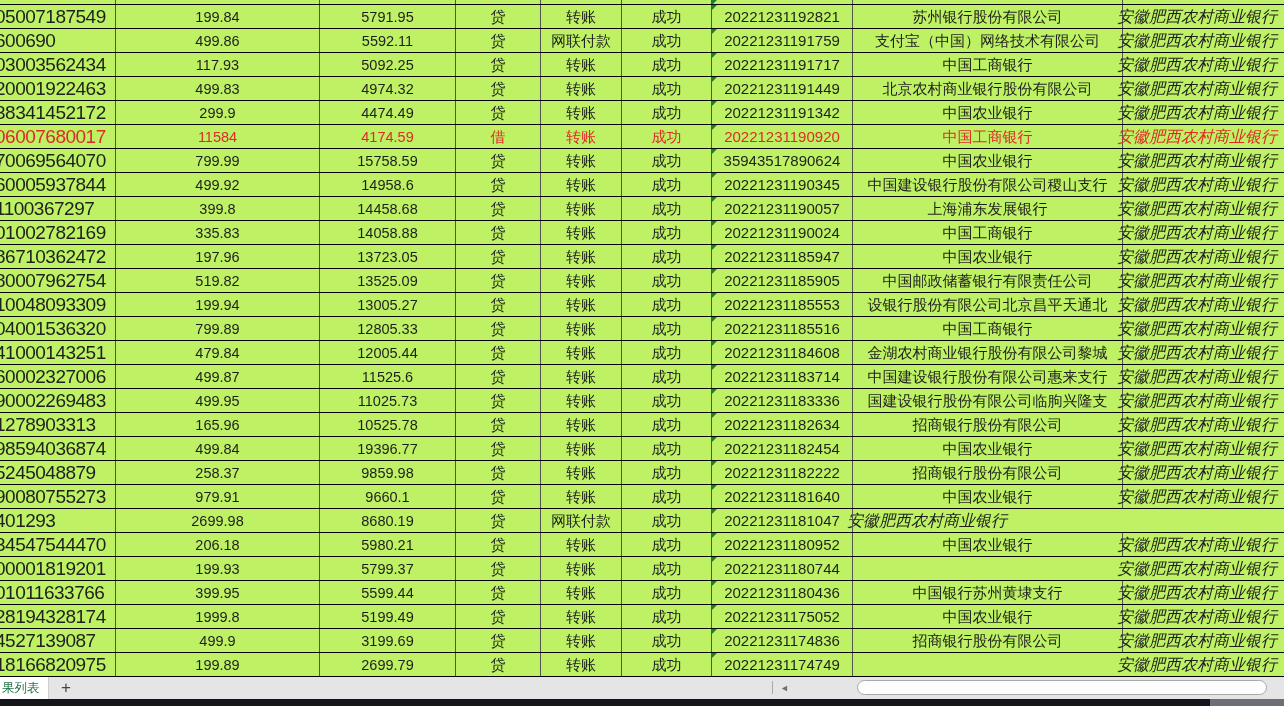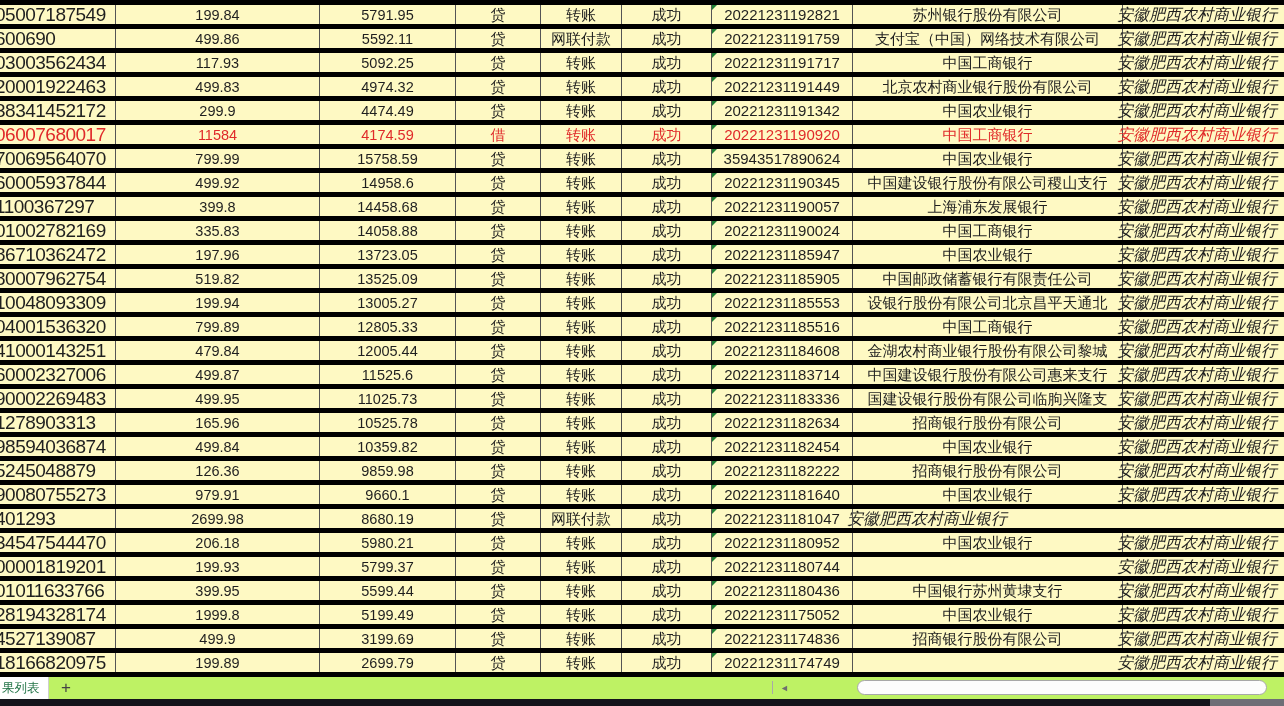--- a/index.html
+++ b/index.html
@@ -1,40 +1,40 @@
 <!DOCTYPE html>
 <html><head>
 <meta charset="utf-8">
 <style>
   * { margin:0; padding:0; box-sizing:border-box; }
   html,body { width:1284px; height:706px; overflow:hidden; background:#fff;
               font-family:"Liberation Sans","DejaVu Sans",sans-serif; color:#1f1f1f; }
   .grid { width:1284px; background:#fff; }
-  .row { display:flex; height:24px; border-bottom:5px solid #000000; background:#fef9c3; }
+  .row { display:flex; height:24px; border-bottom:1px solid #000000; background:#bef264; }
   .row.sliver { height:5px; }
   .cell { height:100%; border-right:1px solid #555; overflow:hidden;
           display:flex; align-items:center; justify-content:center;
           font-size:15px; line-height:22px; white-space:nowrap; }
   .c-acct { width:116px; justify-content:flex-start; font-size:19px; }
   .c-acct span { display:inline-block; margin-left:-5px; letter-spacing:-0.5px; }
   .c-amt  { width:204px; font-size:14.5px; }
   .c-bal  { width:136px; font-size:14.5px; }
   .c-dc   { width:85px; }
   .c-mth  { width:81px; }
   .c-st   { width:90px; }
   .c-ts   { width:141px; font-size:15px; position:relative; }
   .c-bank { width:270px; }
   .c-own  { width:161px; border-right:none; justify-content:flex-start; overflow:visible; font-size:16px; }
   .c-own span { display:inline-block; margin-left:-6px; white-space:nowrap;font-style:italic; }
   .c-bank.noborder { border-right:1px solid transparent; }
   .row.red .cell { color:#e02a2a;text-align:center; }
   .tri { position:absolute; top:0; left:0; width:0; height:0;
          border-top:5px solid #1e7e34; border-right:5px solid transparent; }
   
-  .tabbar { position:relative; height:22px; background:#bef264; border-bottom:none; width:1284px; }
+  .tabbar { position:relative; height:22px; background:#e5e5e5; border-bottom:none; width:1284px; }
   .sheettab { position:absolute; left:0; top:0; height:22px; padding:0 8px 0 2px;
               background:#fff; border-right:1px solid #cfcfcf; display:flex; align-items:center;
               font-size:12.5px; color:#217346; }
   .addtab { position:absolute; left:56px; top:0; height:22px; width:20px; display:flex;
             align-items:center; justify-content:center; font-size:17px; color:#444; font-weight:300; }
   .tabdivider { position:absolute; left:772px; top:4px; width:1px; height:13px; background:#a9a9a9; }
   .scrollarrow { position:absolute; left:780px; top:0; height:22px; display:flex; align-items:center;
                  font-size:9px; color:#6f6f6f; }
   .htrack { position:absolute; left:800px; top:0; width:484px; height:22px; }
   .hthumb { position:absolute; left:57px; top:3px; width:410px; height:15px;
@@ -620,21 +620,21 @@
   </div>
 
   <div class="row">
     <div class="cell c-acct">
           <span>98594036874</span>
         </div>
     <div class="cell c-amt">
           <span>499.84</span>
         </div>
     <div class="cell c-bal">
-          <span>10359.82</span>
+          <span>19396.77</span>
         </div>
     <div class="cell c-dc">
           <span>贷</span>
         </div>
     <div class="cell c-mth">
           <span>转账</span>
         </div>
     <div class="cell c-st">
           <span>成功</span>
         </div>
@@ -648,21 +648,21 @@
     <div class="cell c-own">
           <span>安徽肥西农村商业银行</span>
         </div>
   </div>
 
   <div class="row">
     <div class="cell c-acct">
           <span>5245048879</span>
         </div>
     <div class="cell c-amt">
-          <span>126.36</span>
+          <span>258.37</span>
         </div>
     <div class="cell c-bal">
           <span>9859.98</span>
         </div>
     <div class="cell c-dc">
           <span>贷</span>
         </div>
     <div class="cell c-mth">
           <span>转账</span>
         </div>

